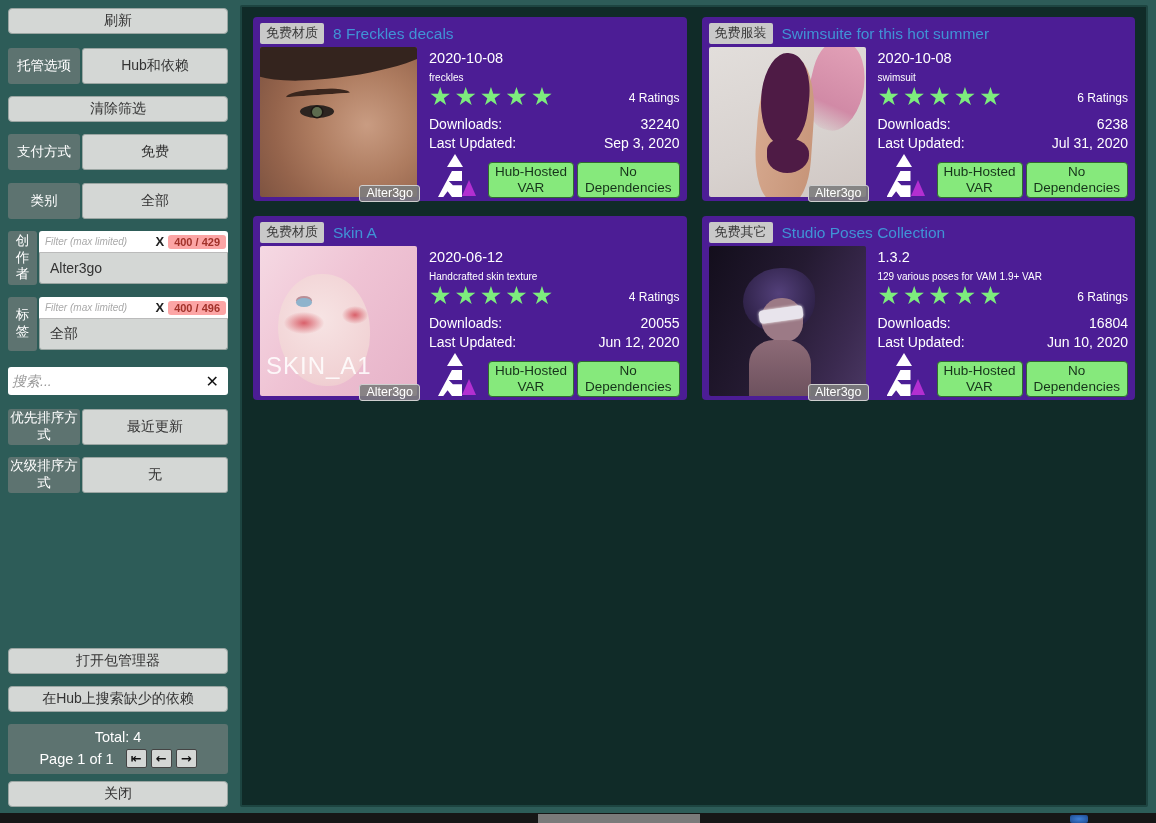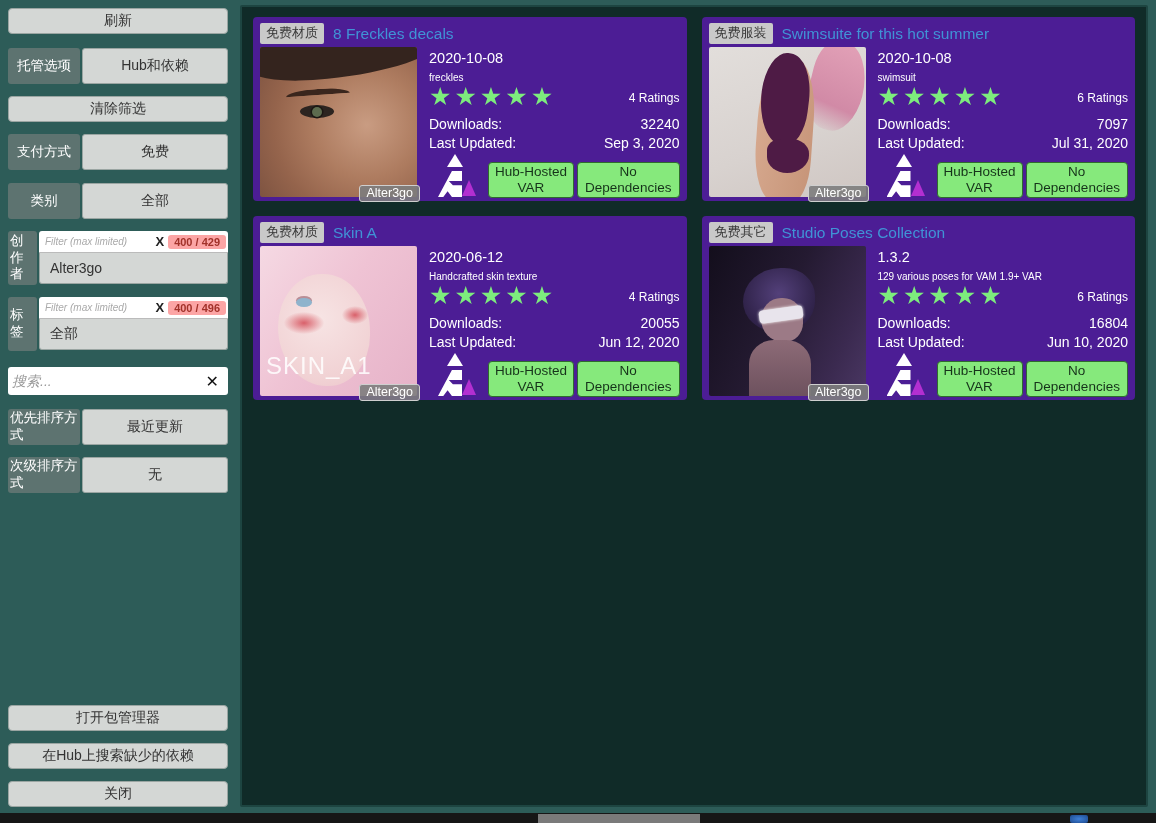--- a/index.html
+++ b/index.html
@@ -16,21 +16,21 @@
     display:flex; flex-direction:column;
   }
   .btn-wide {
     background:#d4d7d5; color:#333; border:1px solid #9aa5a2; border-radius:4px;
     height:26px; display:flex; align-items:center; justify-content:center;
     font-size:14px; cursor:pointer; flex:none;
   }
   .frow { display:flex; gap:2px; flex:none; }
   .frow-label {
     width:72px; background:#5d7370; color:#fff; border-radius:3px;
-    display:flex; align-items:center; justify-content:center; text-align:left;
+    display:flex; align-items:center; justify-content:center; text-align:center;
     font-size:13.5px; line-height:1.25; padding:2px;
   }
   .frow-value {
     flex:1; background:#d4d7d5; color:#333; border:1px solid #9aa5a2; border-radius:3px;
     display:flex; align-items:center; justify-content:center; font-size:14px; cursor:pointer;
   }
   .frow-col { flex:1; display:flex; flex-direction:column; }
   .filter-line {
     height:22px; background:#fff; border-radius:3px 3px 0 0;
     display:flex; align-items:center; overflow:hidden; border-bottom:1px solid #bbb;
@@ -245,20 +245,29 @@
   <div class="frow" style="height:36px;">
     <div class="frow-label">次级排序方式</div>
     <div class="frow-value">无</div>
   </div>
 
   <div style="flex:1;"></div>
 
   <button class="btn-wide" style="margin-bottom:12px;">打开包管理器</button>
   <button class="btn-wide" style="margin-bottom:12px;">在Hub上搜索缺少的依赖</button>
 
+  <div class="pagination" style="margin-bottom:7px;">
+    <div class="pag-total">Total: 4</div>
+    <div class="pag-line2">
+      <span class="pag-page">Page 1 of 1</span>
+      <button class="pag-btn">⇤</button>
+      <button class="pag-btn">←</button>
+      <button class="pag-btn">→</button>
+    </div>
+  </div>
 
   <button class="btn-wide">关闭</button>
 </div>
 
 <div class="main-panel">
   <div class="cards-grid">
 
     <div class="card">
       <div class="card-header">
         <span class="badge">免费材质</span>
@@ -321,21 +330,21 @@
         </div>
         <div class="details">
           <div class="d-date">2020-10-08</div>
           <div class="d-sub">swimsuit</div>
           <div class="stars-row">
             <span class="stars">★★★★★</span>
             <span class="ratings">6 Ratings</span>
           </div>
           <div class="kv">
               <span>Downloads:</span>
-              <span class="v">7097</span>
+              <span class="v">6238</span>
             </div>
           <div class="kv">
               <span>Last Updated:</span>
               <span class="v">Jul 31, 2020</span>
             </div>
           <div class="bottom-row">
             <div class="logo">
               <div class="logo-tri"></div>
                 <div class="logo-a"></div>
                 <div class="logo-mag"></div>

